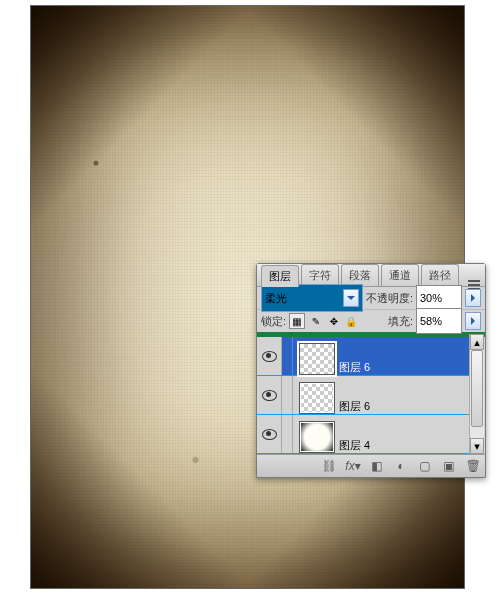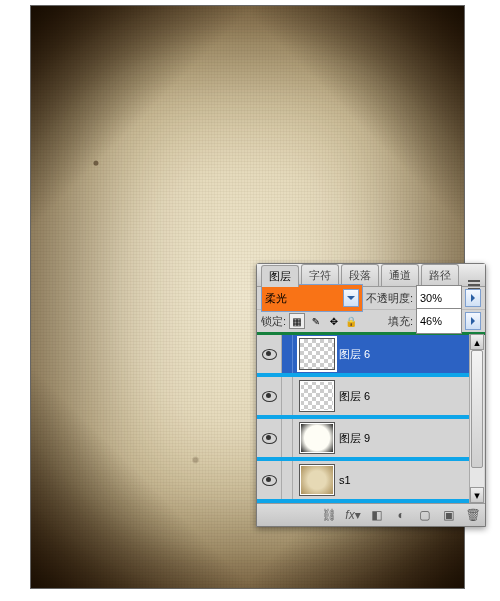--- a/index.html
+++ b/index.html
@@ -43,35 +43,35 @@
 
   
   .tab-row { display:flex; align-items:flex-end; height:22px; background:linear-gradient(#eee,#ccc); border-bottom:1px solid #9a9a9a; padding-left:4px; }
   .tab { padding:3px 7px 3px 7px; border:1px solid #9a9a9a; border-bottom:none; border-radius:3px 3px 0 0; background:linear-gradient(#e8e8e8,#d0d0d0); margin-right:2px; color:#444; cursor:default; }
   .tab.active { background:#d4d4d4; color:#000; position:relative; top:1px; }
   .tab-menu { margin-left:auto; width:22px; display:flex; align-items:center; justify-content:center; }
   .tab-menu span { width:12px; height:2px; background:#555; box-shadow:0 4px 0 #555, 0 -4px 0 #555; }
 
   
   .row { display:flex; align-items:center; height:22px; padding:0 4px; gap:3px; border-bottom:1px solid #bbb; }
-  .row2 { border-bottom:3px solid #15803d; }
-  .combo { height:18px; border:1px solid #7d9fcf; background:#f97316; display:flex; align-items:center; padding:4px 3px; flex:1; justify-content:space-between; }
+  .row2 { border-bottom:5px solid #15803d; }
+  .combo { height:18px; border:1px solid #7d9fcf; background:#0369a1; display:flex; align-items:center; padding:4px 3px; flex:1; justify-content:space-between; }
   .combo .arrow, .arrowbtn { width:14px; height:16px; background:linear-gradient(#f4f8ff,#cfe0f5); border:1px solid #7d9fcf; display:flex; align-items:center; justify-content:center; }
   .arrowdown::after { content:""; border:4px solid transparent; border-top-color:#2b5fa3; margin-top:3px; }
   .arrowright::after { content:""; border:4px solid transparent; border-left-color:#2b5fa3; margin-left:3px; }
   .lbl { color:#333; }
   .numbox { width:38px; height:18px; border:1px solid #888; background:#fff; display:flex; align-items:center; padding:3px 3px; }
 
   
   .lock-icons { display:flex; gap:4px; align-items:center; }
   .lock-ic { width:14px; height:14px; border:1px solid #888; display:flex; align-items:center; justify-content:center; font-size:10px; background:#eee; }
 
   
   .layers { background:#d4d4d4; }
-  .layer { display:flex; align-items:center; height:38px; border-bottom:4px solid #0ea5e9; }
+  .layer { display:flex; align-items:flex-end; height:38px; border-bottom:1px solid #0ea5e9; }
   .layer.selected { background:#2c62c3; color:#fff; }
   .eye-col { width:24px; height:100%; display:flex; align-items:center; justify-content:center; border-right:1px solid #aaa; background:#d4d4d4; }
   .layer.selected .eye-col { background:#d4d4d4; }
   .eye { width:13px; height:9px; border:1px solid #333; border-radius:50%; position:relative; }
   .eye::after { content:""; position:absolute; left:3px; top:1px; width:5px; height:5px; background:#333; border-radius:50%; }
   .link-col { width:10px; height:100%; border-right:1px solid #aaa; background:#d4d4d4; }
   .layer.selected .link-col { background:#2c62c3; border-right-color:#5a87d6; }
   .thumb { width:34px; height:30px; margin:0 4px 0 6px; border:1px solid #555; background:#fff; box-shadow:0 0 0 1px #fff inset; position:relative; flex:none; }
   .layer.selected .thumb { box-shadow:0 0 0 2px #fff; }
   .thumb.checker { background:
@@ -129,21 +129,21 @@
     <span class="lbl">锁定:</span>
     <div class="lock-icons">
       <div class="lock-ic">▦</div>
       <div class="lock-ic" style="border:none;background:none">✎</div>
       <div class="lock-ic" style="border:none;background:none">✥</div>
       <div class="lock-ic" style="border:none;background:none">🔒</div>
     </div>
     <span style="flex:1"></span>
     <span class="lbl">填充:</span>
     <div class="numbox">
-      <span>46%</span>
+      <span>58%</span>
     </div>
     <div class="arrowbtn arrowright"></div>
   </div>
 
   <div class="layers" style="padding-right:15px">
     <div class="layer selected">
       <div class="eye-col">
           <div class="eye"></div>
         </div>
       <div class="link-col"></div>
@@ -157,29 +157,21 @@
       <div class="link-col"></div>
       <div class="thumb checker"></div>
       <span class="lname">图层 6</span>
     </div>
     <div class="layer">
       <div class="eye-col">
           <div class="eye"></div>
         </div>
       <div class="link-col"></div>
       <div class="thumb darkedges2"></div>
-      <span class="lname">图层 9</span>
-    </div>
-    <div class="layer">
-      <div class="eye-col">
-          <div class="eye"></div>
-        </div>
-      <div class="link-col"></div>
-      <div class="thumb paper-th"></div>
-      <span class="lname">s1</span>
+      <span class="lname">图层 4</span>
     </div>
   </div>
 
   <div class="panel-scrollbar">
     <div class="sb-btn">▴</div>
     <div class="sb-track">
       <div class="sb-thumb"></div>
     </div>
     <div class="sb-btn">▾</div>
   </div>

